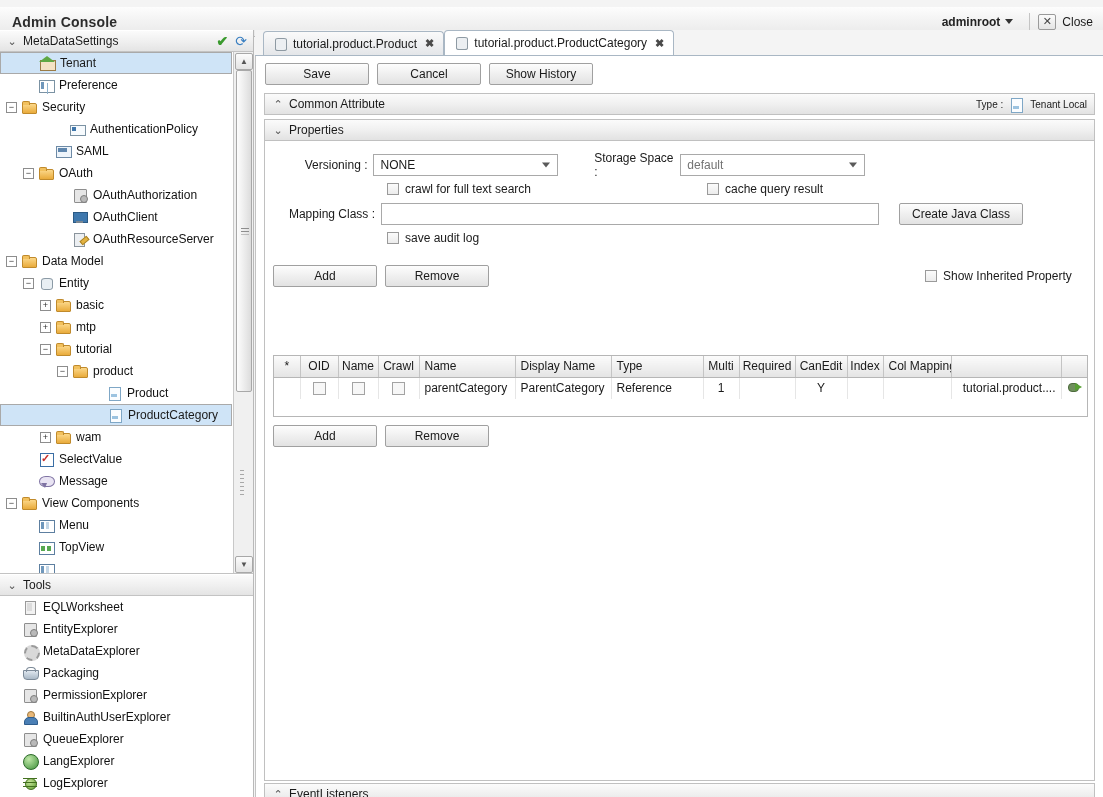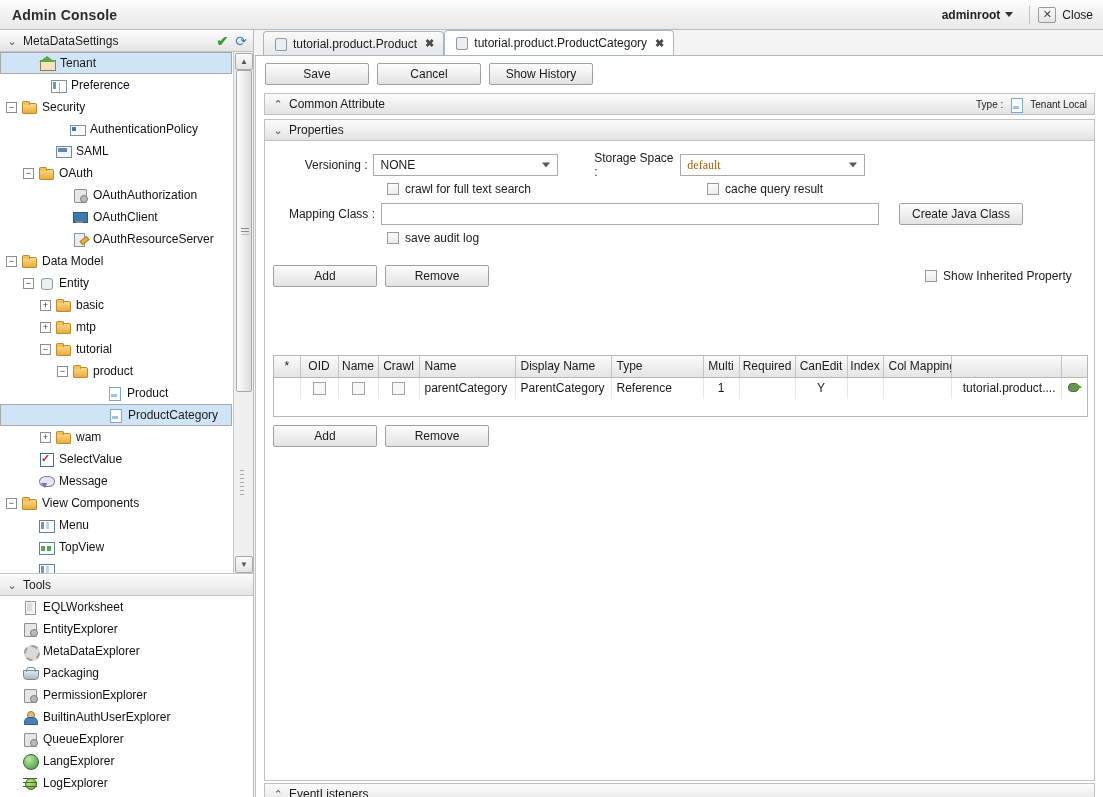--- a/index.html
+++ b/index.html
@@ -13,21 +13,21 @@
     overflow: hidden;
   }
   #app {
     position: relative;
     width: 1103px; height: 797px;
     background: #f4f4f4;
   }
 
   
   .titlebar {
-    position: absolute; left: 0; top: 0; width: 1103px; height: 30px;
+    position: absolute; left: 0; top: 7px; width: 1103px; height: 30px;
     background: linear-gradient(to bottom, #fdfdfd 0%, #f2f2f2 50%, #e9e9e9 100%);
     border-bottom: 1px solid #b9b9b9;
     display: flex; align-items: center;
   }
   .app-title {
     margin-left: 12px;
     font-size: 14px; font-weight: bold; color: #2b2b2b;
     letter-spacing: .2px;
   }
   .titlebar-right {
@@ -414,21 +414,21 @@
   }
 
   .row { position: absolute; display: flex; align-items: center; }
   .lbl { font-size: 12px; color: #1a1a1a; }
   .sel {
     height: 22px; border: 1px solid #a9a9a9; background: #fff;
     font-family: "Liberation Sans", sans-serif; font-size: 12px;
     color: #1a1a1a; padding: 0 22px 0 6px;
     display: flex; align-items: center; position: relative; cursor: pointer;
   }
-  .sel.muted { color: #a16207; font-family: Liberation Serif, serif; }
+  .sel.muted { color: #737373; }
   .sel .arr {
     position: absolute; right: 7px; top: 50%; transform: translateY(-50%);
     width: 0; height: 0;
     border-left: 4px solid transparent; border-right: 4px solid transparent;
     border-top: 5px solid #5a5a5a;
   }
   .cb {
     width: 12px; height: 12px; border: 1px solid #9a9a9a;
     background: linear-gradient(to bottom,#fbfbfb,#ececec);
     display: inline-block; flex: 0 0 auto; cursor: pointer;
@@ -515,21 +515,21 @@
       </span>
     </div>
 
     <div class="tree-wrap">
       <div class="tree" id="tree">
           <div class="tnode sel" style="padding-left: 23px;">
             <span class="expander blank"></span>
             <span class="ticon ic-house"></span>
             <span class="tlabel">Tenant</span>
           </div>
-          <div class="tnode" style="padding-left: 23px; margin-left: 12px;">
+          <div class="tnode" style="padding-left: 23px;">
             <span class="expander blank"></span>
             <span class="ticon ic-list"></span>
             <span class="tlabel">Preference</span>
           </div>
           <div class="tnode" style="padding-left: 6px;">
             <span class="expander">−</span>
             <span class="ticon ic-folder"></span>
             <span class="tlabel">Security</span>
           </div>
           <div class="tnode" style="padding-left: 20px; justify-content: center;">

